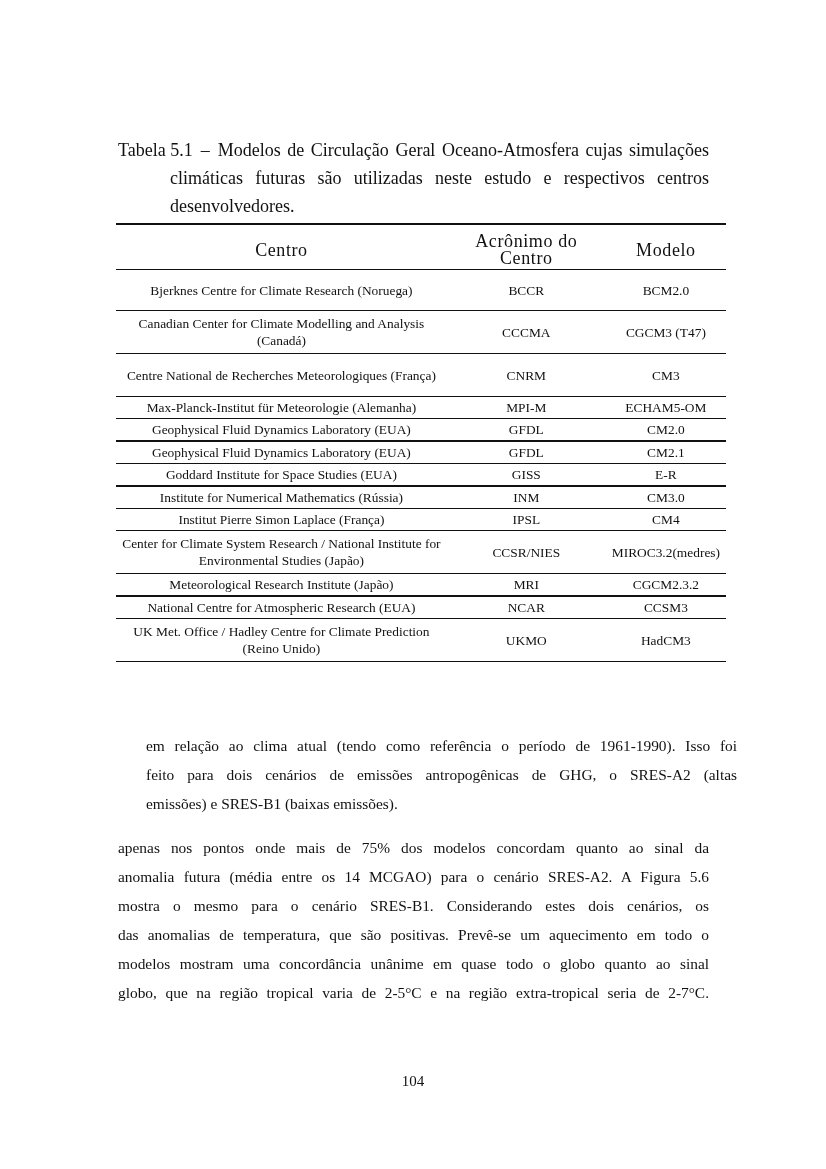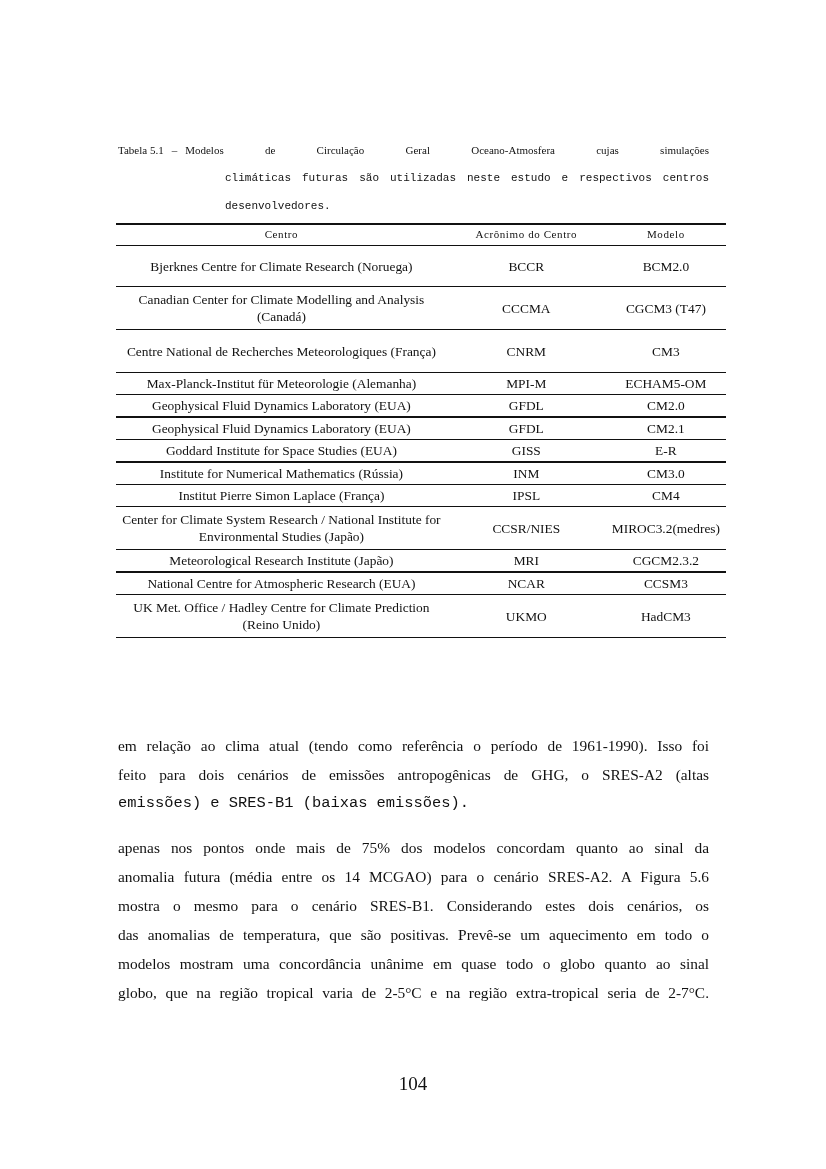--- a/index.html
+++ b/index.html
@@ -3,57 +3,57 @@
   <meta charset="utf-8">
   <style>
     html, body { margin: 0; padding: 0; background: #ffffff; }
     body {
       width: 826px; height: 1169px; position: relative; overflow: hidden;
       font-family: "Liberation Serif", "DejaVu Serif", serif;
       color: #111111;
     }
     .caption {
       position: absolute; left: 118px; top: 136px; width: 591px;
-      font-size: 11px; line-height: 28px;
+      font-size: 18px; line-height: 28px;
     }
     .caption .row1 { display: flex; text-align: justify; }
     .caption .label { white-space: nowrap; flex: 0 0 auto; }
     .caption .dash { margin: 0 8px; }
     .caption .text1 { text-align: justify; text-align-last: justify; flex: 1 1 auto; }
-    .caption .cont { margin-left: 107px; text-align: justify; text-align-last: justify; font-family: Liberation Mono, monospace; }
+    .caption .cont { margin-left: 52px; text-align: justify; text-align-last: justify; }
     .caption .cont.last { text-align-last: left; }
 
     table.models {
       position: absolute; left: 116px; top: 223px; width: 610px;
       border-collapse: collapse; font-size: 13.4px; line-height: 17px;
     }
     table.models th {
-      font-weight: normal; font-size: 11px; padding: 1px 0 2px 0;
+      font-weight: normal; font-size: 18px; padding: 8px 0 2px 0;
       border-top: 2px solid #111; border-bottom: 1px solid #111; letter-spacing: 0.6px;
     }
     table.models td { border-bottom: 1px solid #111; padding: 1px 6px; vertical-align: middle; }
     table.models td.c1 { text-align: center; width: 322px; }
     table.models td.c2 { text-align: center; width: 148px; }
     table.models td.c3 { text-align: center; }
     table.models tr.single td { height: 19px; margin-top: 9px; }
     table.models tr.tall td { height: 38px; }
     table.models tr.double td { height: 38px; padding-top: 2px; padding-bottom: 2px; }
     table.models tr.thick td { border-bottom: 2px solid #111; }
 
     .para {
       position: absolute; left: 118px; width: 591px;
       font-size: 15.4px; line-height: 29px; text-align: justify;
     }
     .para .ln { display: block; text-align: justify; text-align-last: justify; }
-    .para .ln.last { text-align-last: left; font-family: Liberation Mono, monospace; }
-    #p1 { top: 731px; }
+    .para .ln.last { text-align-last: left; }
+    #p1 { top: 731px; margin-left: 28px; }
     #p2 { top: 833px; }
     .page-number {
       position: absolute; left: 0; width: 826px; top: 1073px;
-      text-align: center; font-size: 19px;
+      text-align: center; font-size: 15px;
     }
   </style>
 </head>
 <body>
 
 <div class="caption">
   <div class="row1">
     <span class="label">Tabela 5.1</span>
     <span class="dash">–</span>
     <span class="text1">Modelos de Circulação Geral Oceano-Atmosfera cujas simulações</span>

